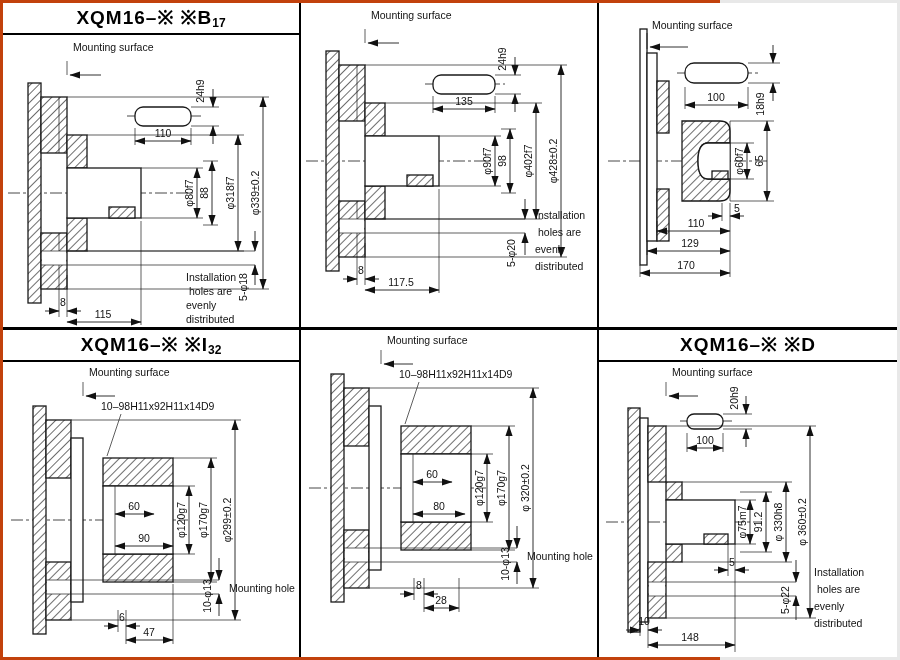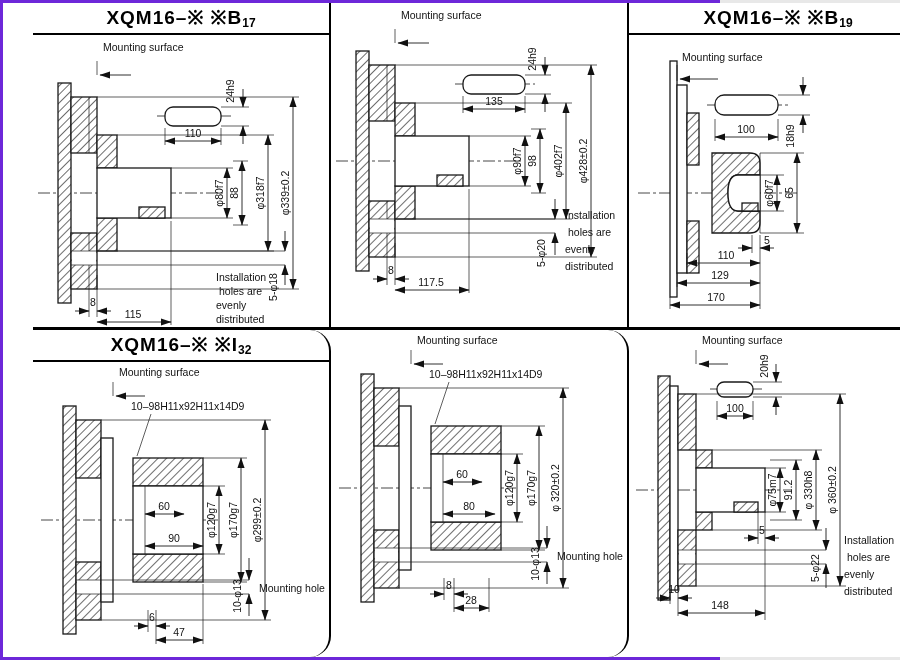--- a/index.html
+++ b/index.html
@@ -1,21 +1,21 @@
 <!DOCTYPE html>
 <html><head>
 <meta charset="utf-8">
 <style>
   html,body{margin:0;padding:0;background:#e8e8e8;}
-  .page{width:720px;height:660px;border:3px solid #6d28d9;box-sizing:border-box;background:#fff;
-        font-family:"Liberation Sans", sans-serif;padding-left:30px;}
+  .page{width:720px;height:660px;border:3px solid #c2410c;box-sizing:border-box;background:#fff;
+        font-family:"Liberation Sans", sans-serif;}
   .grid{display:grid;grid-template-columns:298px 298px 298px;grid-template-rows:327px 327px;}
   .cell{box-sizing:border-box;border-right:2px solid #000;border-bottom:3px solid #000;overflow:hidden;background:#fff;}
   .cell:nth-child(3n){border-right:none;}
-  .cell:nth-child(n+4){border-bottom:none;border-radius:21px;}
+  .cell:nth-child(n+4){border-bottom:none;}
   .title{height:30px;line-height:30px;border-bottom:2px solid #000;text-align:center;
          font-weight:bold;font-size:19px;letter-spacing:1px;color:#000;}
   .title .sub{font-size:12px;position:relative;bottom:-3px;letter-spacing:0;}
   svg.draw{display:block;margin:0 auto;}
   svg text{font-family:"Liberation Sans", sans-serif;font-size:10.5px;fill:#111;}
   text.mid{text-anchor:middle;}
   .ol{fill:#fff;stroke:#1a1a1a;stroke-width:1.3;}
   .ht{fill:url(#hp);stroke:#1a1a1a;stroke-width:1.3;}
   .wh{fill:#fff;stroke:none;}
   .dl{stroke:#1a1a1a;stroke-width:0.9;fill:none;}
@@ -189,21 +189,20 @@
       <g>
         <text x="234" y="216">Installation</text>
         <text x="237" y="233">holes are</text>
         <text x="234" y="250">evenly</text>
         <text x="234" y="267">distributed</text>
       </g>
     </svg>
   </div>
 
   <div class="cell">
-    <div class="title"><span>XQM16–※ ※B</span><span class="sub">19</span></div>
     <svg class="draw" viewBox="0 0 296 292" width="296" height="292">
       <g>
         <line class="cl" x1="8" y1="158" x2="168" y2="158"></line>
         <line class="cl" x1="77" y1="70" x2="158" y2="70"></line>
       </g>
       <g>
         <rect class="ol" x="40" y="26" width="7" height="236"></rect>
         <rect class="ol" x="47" y="50" width="10" height="188"></rect>
         <rect class="ht" x="57" y="78" width="12" height="52"></rect>
         <rect class="ht" x="57" y="186" width="12" height="52"></rect>
@@ -382,20 +381,21 @@
         <line class="dl" x1="137" y1="264" x2="123" y2="264" marker-end="url(#ar)"></line>
         <text class="mid" x="118" y="259">8</text>
         <line class="xl" x1="158" y1="248" x2="158" y2="282"></line>
         <line class="dl" x1="123" y1="278" x2="158" y2="278" marker-start="url(#ar)" marker-end="url(#ar)"></line>
         <text class="mid" x="140" y="274">28</text>
       </g>
     </svg>
   </div>
 
   <div class="cell">
+    <div class="title"><span>XQM16–※ ※D</span><span class="sub"></span></div>
     <svg class="draw" viewBox="0 0 296 292" width="296" height="292">
       <g>
         <line class="cl" x1="6" y1="160" x2="162" y2="160"></line>
         <line class="cl" x1="80" y1="59" x2="132" y2="59"></line>
       </g>
       <g>
         <rect class="ht" x="28" y="46" width="12" height="224"></rect>
         <rect class="ol" x="40" y="56" width="8" height="204"></rect>
         <rect class="ht" x="48" y="64" width="18" height="56"></rect>
         <rect class="ht" x="48" y="200" width="18" height="56"></rect>

